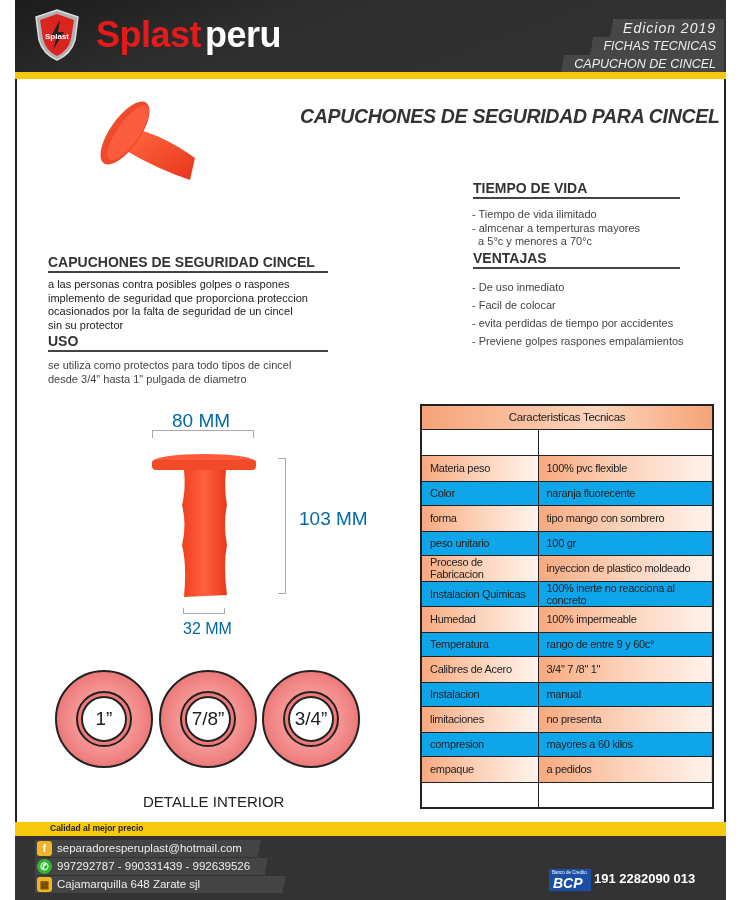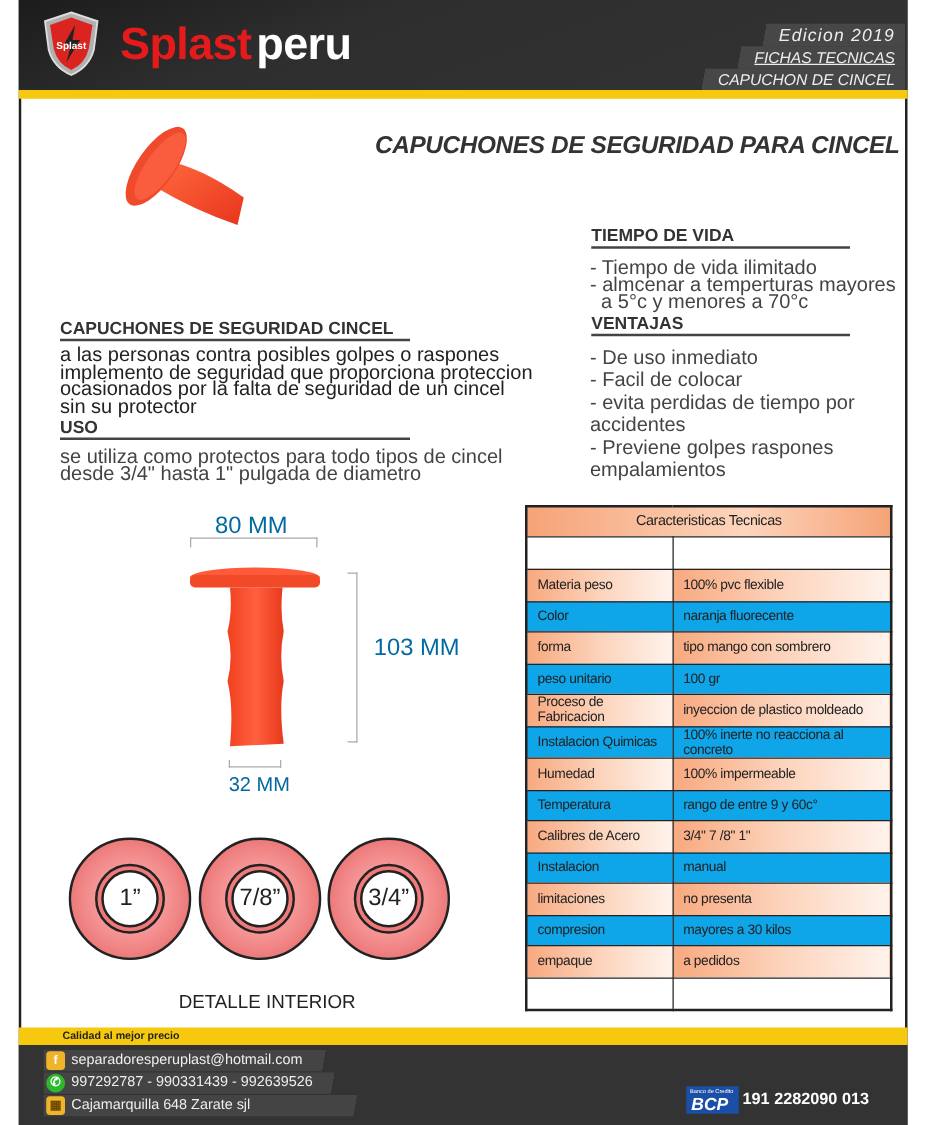--- a/index.html
+++ b/index.html
@@ -12,27 +12,27 @@
   .header { position: absolute; left: 15px; top: 0; width: 711px; height: 72px;
     background: linear-gradient(160deg, #1c1c1c 0%, #2e2e2e 35%, #333 100%); overflow: hidden; }
   .header-stripe { position: absolute; left: 15px; top: 72px; width: 711px; height: 7px; background: #f6c90e; }
   .logo-shield { position: absolute; left: 33px; top: 8px; width: 48px; height: 54px; }
   .brand { position: absolute; left: 96px; top: 14px; font-size: 36px; font-weight: bold; letter-spacing: -0.5px; }
   .brand .red { color: #e51b1b; }
   .brand .white { color: #fff; margin-left: 4px; }
   .tag { position: absolute; right: 16px; height: 18px; padding: 0 8px 0 24px; color: #eee; font-style: italic; font-size: 12.5px; line-height: 18px; text-align: right;
     background: linear-gradient(100deg, transparent 0 14px, #474747 14px); }
   .tag.t1 { top: 19px; font-size: 14px; letter-spacing: 1px; }
-  .tag.t2 { top: 37px; text-decoration: underline; }
+  .tag.t2 { top: 37px; }
   .tag.t3 { top: 55px; }
 
   .main-title { position: absolute; left: 300px; top: 105px; font-size: 19.5px; font-weight: bold; font-style: italic; color: #333; letter-spacing: -0.3px; }
 
   .section-h { position: absolute; font-size: 14px; font-weight: bold; color: #333; border-bottom: 2px solid #444; padding-bottom: 1px; }
-  .body-text { position: absolute; font-size: 16px; color: #333; line-height: 13.5px; }
+  .body-text { position: absolute; font-size: 11px; color: #333; line-height: 13.5px; }
   .body-text.gray { color: #444; }
 
   
   .dim-line { position: absolute; border-color: #aaa; border-style: solid; }
   .dim-label { position: absolute; font-size: 19px; color: #0369a1; }
 
   
   .ring { position: absolute; width: 98px; height: 98px; border-radius: 50%; border: 2px solid #222;
     background: radial-gradient(circle, #fbb 0%, #f28a8a 55%, #e35c5c 100%); }
   .ring .inner { position: absolute; left: 50%; top: 50%; transform: translate(-50%,-50%); width: 56px; height: 56px; border-radius: 50%; border: 2px solid #222; background: #f07a7a; }
@@ -203,21 +203,21 @@
       <tr class="w">
         <td class="k">Instalacion</td>
         <td>manual</td>
       </tr>
       <tr class="o">
         <td class="k">limitaciones</td>
         <td>no presenta</td>
       </tr>
       <tr class="w">
         <td class="k">compresion</td>
-        <td>mayores a 30 kilos</td>
+        <td>mayores a 60 kilos</td>
       </tr>
       <tr class="o">
         <td class="k">empaque</td>
         <td>a pedidos</td>
       </tr>
       <tr class="blank">
         <td class="k"></td>
         <td></td>
       </tr>
     </tbody>

